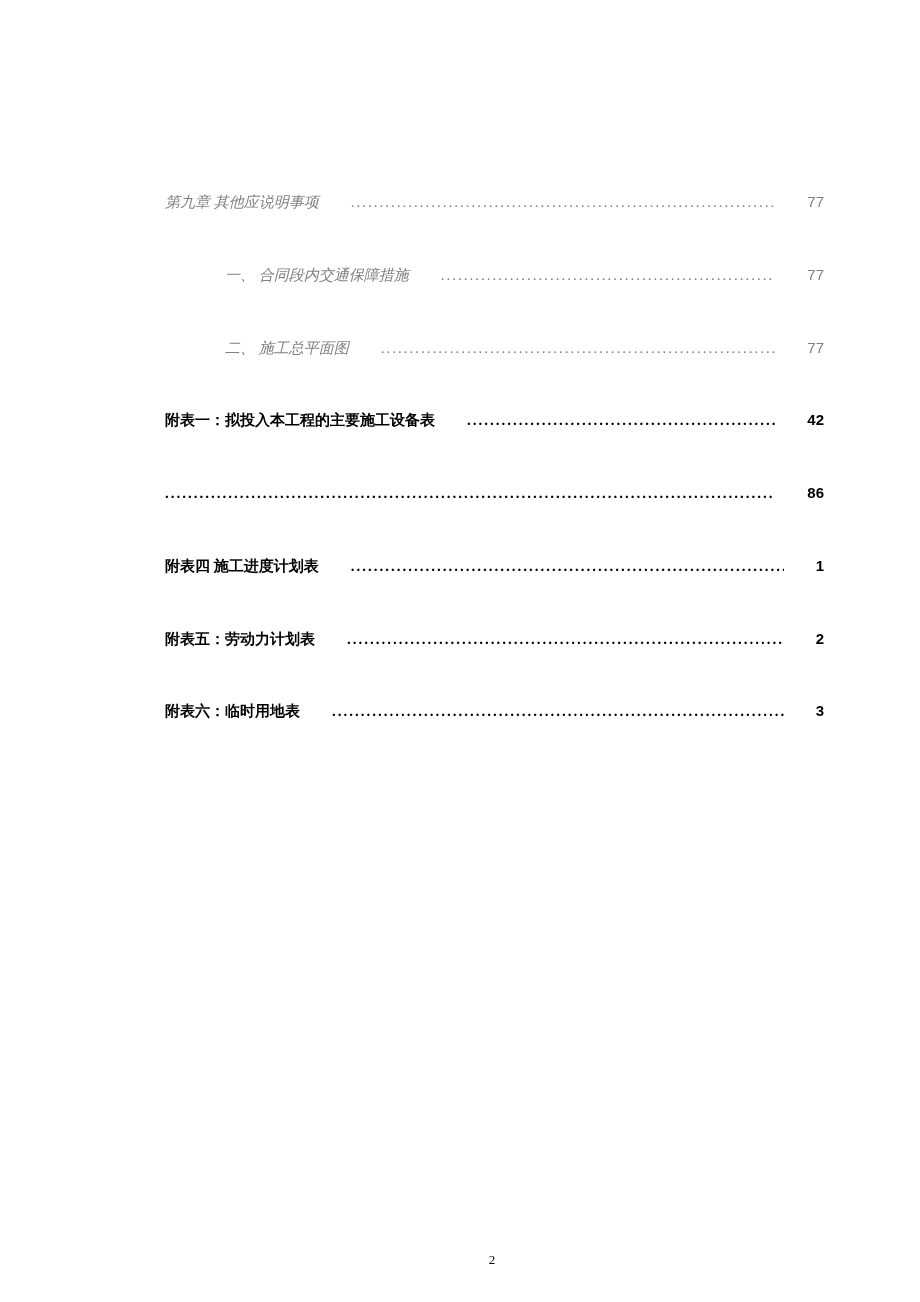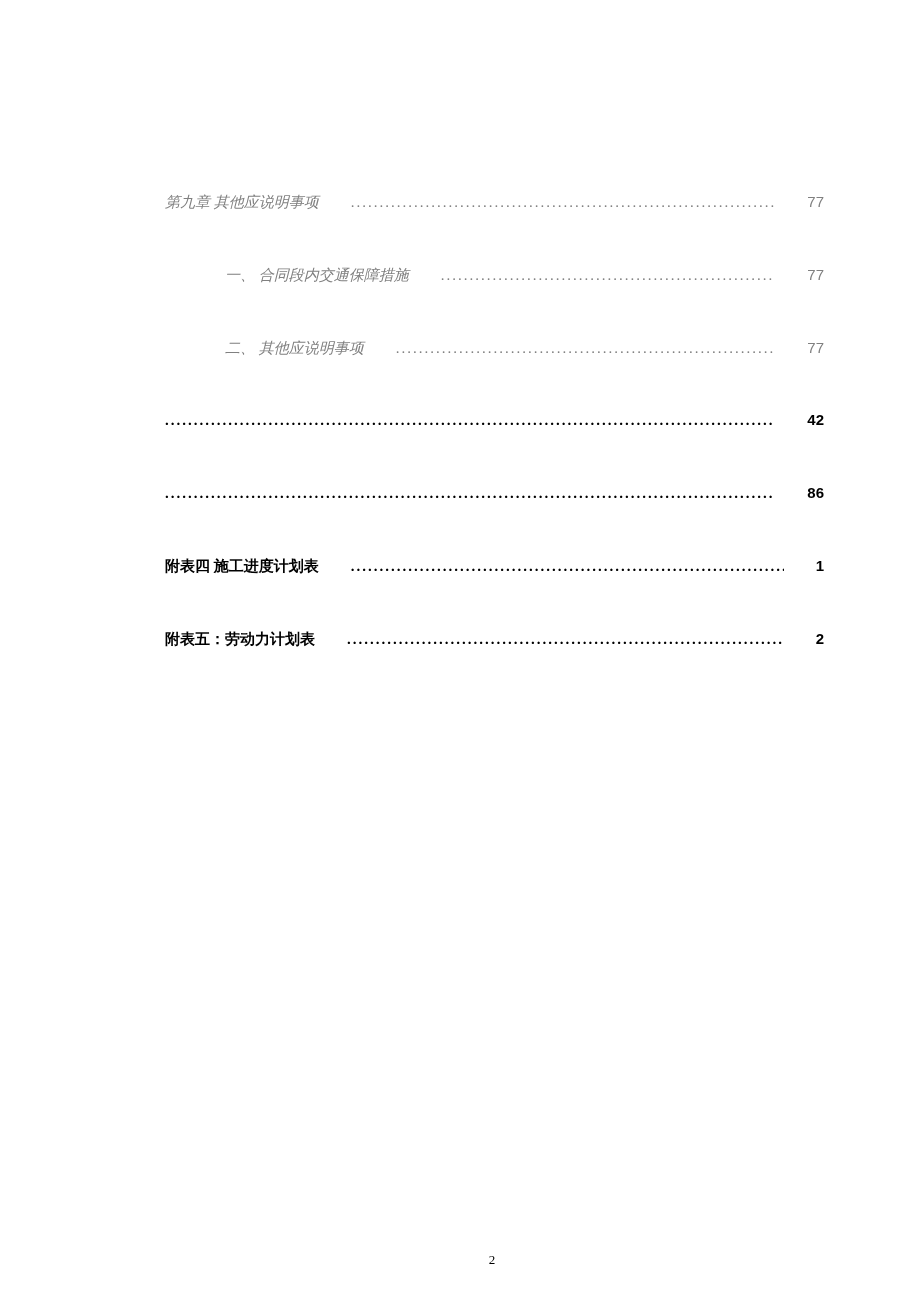--- a/index.html
+++ b/index.html
@@ -85,37 +85,43 @@
     <span class="toc-label">第九章  其他应说明事项</span>
     <span class="toc-dots"></span>
     <span class="toc-page">77</span>
   </div>
   <div class="toc-entry level-2">
     <span class="toc-label">一、 合同段内交通保障措施</span>
     <span class="toc-dots"></span>
     <span class="toc-page">77</span>
   </div>
   <div class="toc-entry level-2">
-    <span class="toc-label">二、 其他应说明事项</span>
+    <span class="toc-label">二、 施工总平面图</span>
     <span class="toc-dots"></span>
     <span class="toc-page">77</span>
   </div>
   <div class="toc-entry level-0">
+    <span class="toc-label">附表一：拟投入本工程的主要施工设备表</span>
     <span class="toc-dots"></span>
     <span class="toc-page">42</span>
   </div>
   <div class="toc-entry level-0">
     <span class="toc-dots"></span>
     <span class="toc-page">86</span>
   </div>
   <div class="toc-entry level-0">
     <span class="toc-label">附表四   施工进度计划表 </span>
     <span class="toc-dots"></span>
     <span class="toc-page">1</span>
   </div>
   <div class="toc-entry level-0">
     <span class="toc-label">附表五：劳动力计划表 </span>
     <span class="toc-dots"></span>
     <span class="toc-page">2</span>
   </div>
+  <div class="toc-entry level-0">
+    <span class="toc-label">附表六：临时用地表 </span>
+    <span class="toc-dots"></span>
+    <span class="toc-page">3</span>
+  </div>
 </div>
 
 <div class="page-number">2</div>
 
 </body></html>

